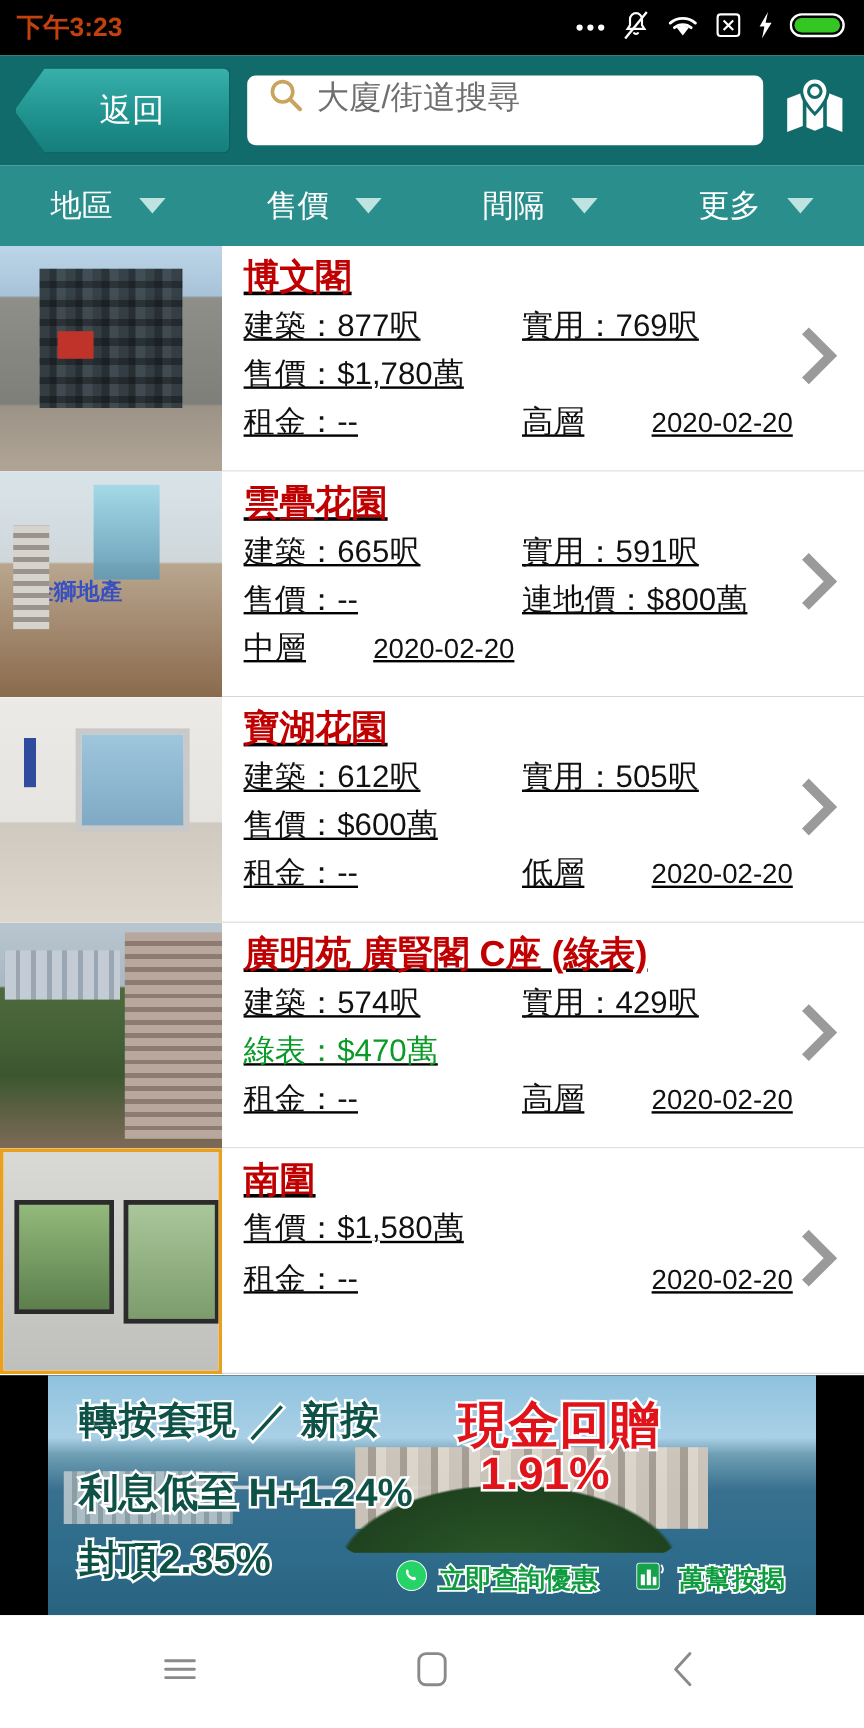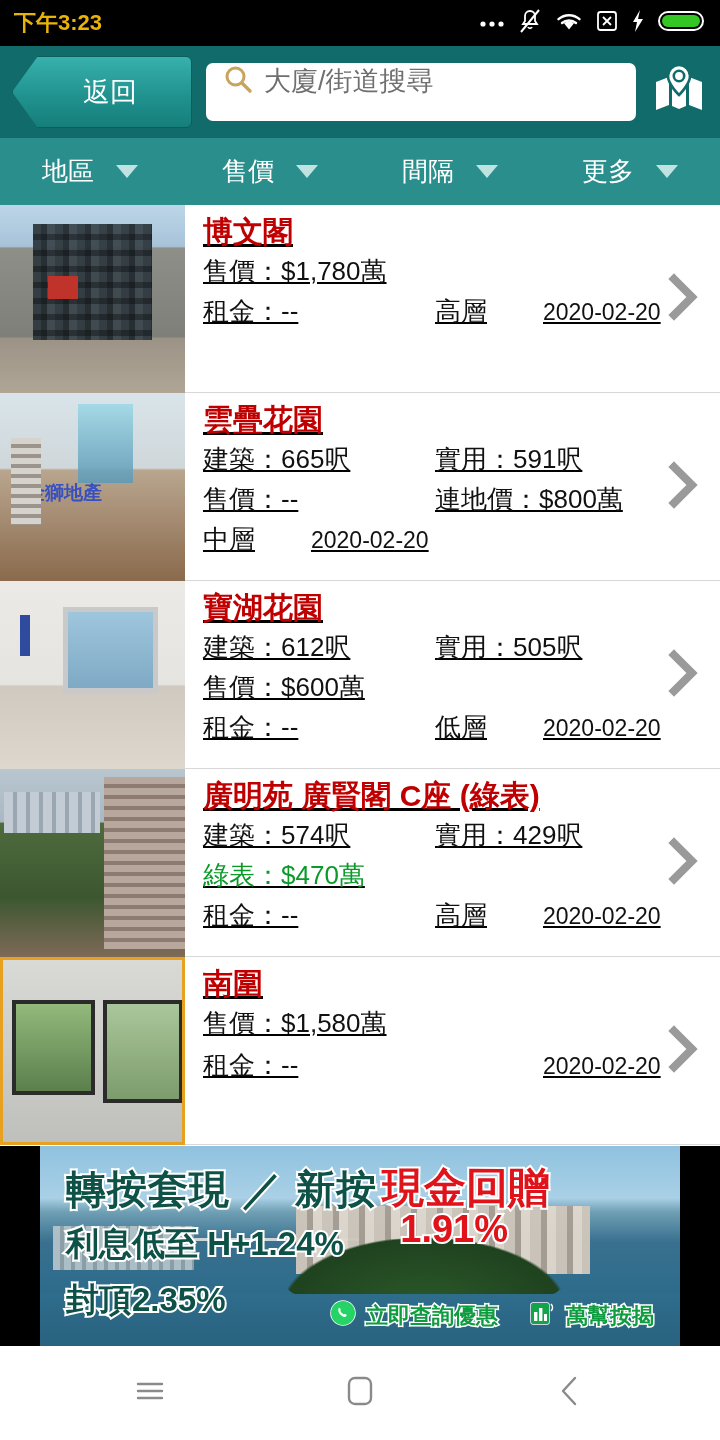--- a/index.html
+++ b/index.html
@@ -5,21 +5,21 @@
   * { margin:0; padding:0; box-sizing:border-box; }
   html,body {
     width:720px; height:1440px; overflow:hidden;
     font-family:"Liberation Sans","DejaVu Sans",sans-serif;
     background:#ffffff;
   }
   #app { position:relative; width:720px; height:1440px; }
 
   
   .statusbar {
-    height:46px; background:#000; color:#eab308;
+    height:46px; background:#000; color:#c2410c;
     display:flex; align-items:center; padding:0 14px;
   }
   .status-time { font-size:22px; font-weight:bold; letter-spacing:0px; }
   .status-right { margin-left:auto; display:flex; align-items:center; gap:13px; }
   .sicon { display:block; }
 
   
   .header {
     height:92px; background:#116b6b;
     display:flex; align-items:center; padding:0 10px;
@@ -136,21 +136,21 @@
   }
   .bg-bridge {
     position:absolute; left:24%; top:46%; width:26%; height:3px; background:#e6e6e6; opacity:.85;
   }
   .bg-sea {
     position:absolute; left:0; bottom:0; width:100%; height:26%;
     background:linear-gradient(180deg,#2f6d8c,#28627f);
   }
   .b-t1 {
     position:absolute; left:26px; top:16px;
-    font-size:40px; font-weight:bold; color:#0e5146;
+    font-size:32px; font-weight:bold; color:#0e5146;
     -webkit-text-stroke:4px #ffffff; paint-order:stroke fill;
     letter-spacing:1px;
   }
   .b-t2 {
     position:absolute; left:26px; top:76px;
     font-size:33px; font-weight:bold; color:#0e5146;
     -webkit-text-stroke:4px #ffffff; paint-order:stroke fill;
   }
   .b-t3 {
     position:absolute; left:26px; top:132px;
@@ -277,20 +277,24 @@
   </div>
 
   <div class="list">
 
     <div class="row">
       <div class="thumb">
         <div class="ph t1"></div>
       </div>
       <div class="info">
         <div class="title">博文閣</div>
+        <div class="line">
+          <span class="c1">建築：877呎</span>
+          <span class="c2">實用：769呎</span>
+        </div>
         <div class="line">
           <span class="c1">售價：$1,780萬</span>
           <span class="c2"></span>
         </div>
         <div class="meta">
           <span class="c1">租金：--</span>
           <span class="floor">高層</span>
           <span class="date">2020-02-20</span>
         </div>
       </div>

